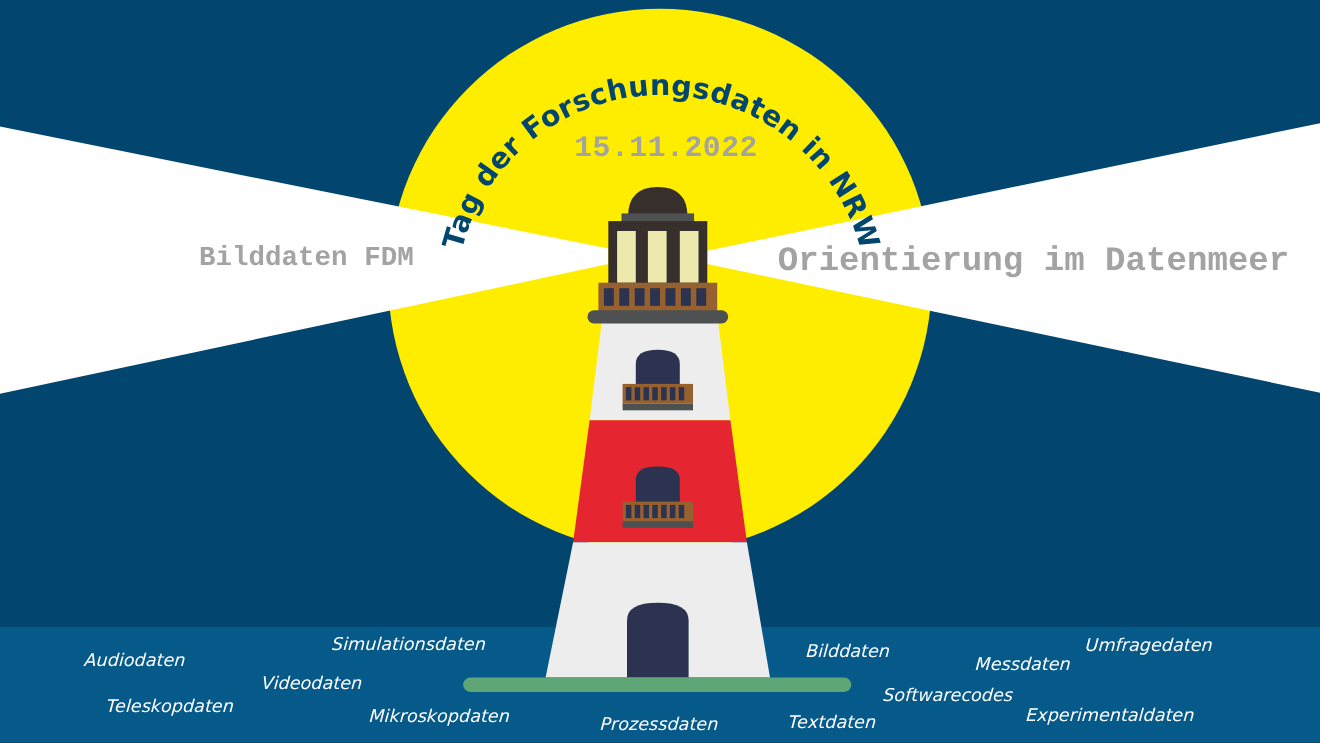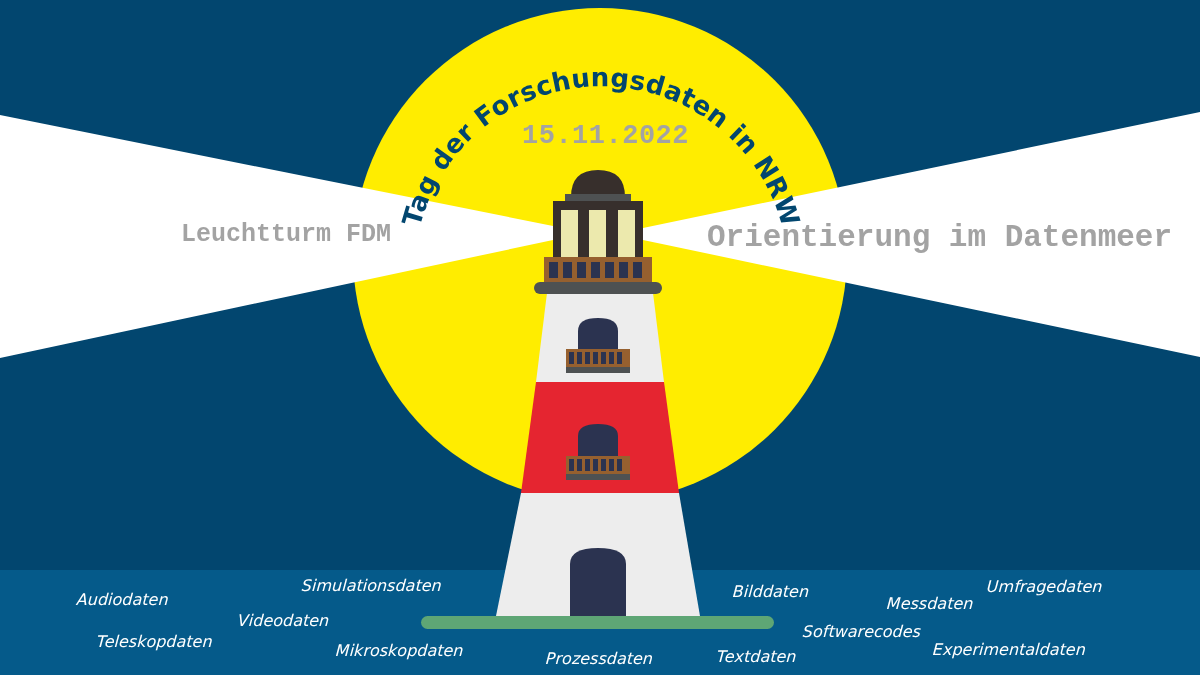--- a/index.html
+++ b/index.html
@@ -103,21 +103,21 @@
         <rect x="591" y="262" width="9" height="16"></rect>
       <rect x="605" y="262" width="9" height="16"></rect>
         <rect x="619" y="262" width="9" height="16"></rect>
       <rect x="633" y="262" width="9" height="16"></rect>
     </g>
     <rect x="534" y="282" width="128" height="12" rx="6" fill="#4e5152"></rect>
   </g>
 </svg>
 
 <div id="date-text" class="lbl">15.11.2022</div>
-<div id="beam-left-text" class="lbl">Leuchtturm FDM</div>
+<div id="beam-left-text" class="lbl">Bilddaten FDM</div>
 <div id="beam-right-text" class="lbl">Orientierung im Datenmeer</div>
 
 <div id="words">
   <span class="word" style="left: 77px; top: 590px;">Audiodaten</span>
   <span class="word" style="left: 97px; top: 632px;">Teleskopdaten</span>
   <span class="word" style="left: 302px; top: 576px;">Simulationsdaten</span>
   <span class="word" style="left: 238px; top: 611px;">Videodaten</span>
   <span class="word" style="left: 336px; top: 641px;">Mikroskopdaten</span>
   <span class="word" style="left: 546px; top: 649px;">Prozessdaten</span>
   <span class="word" style="left: 733px; top: 582px;">Bilddaten</span>

